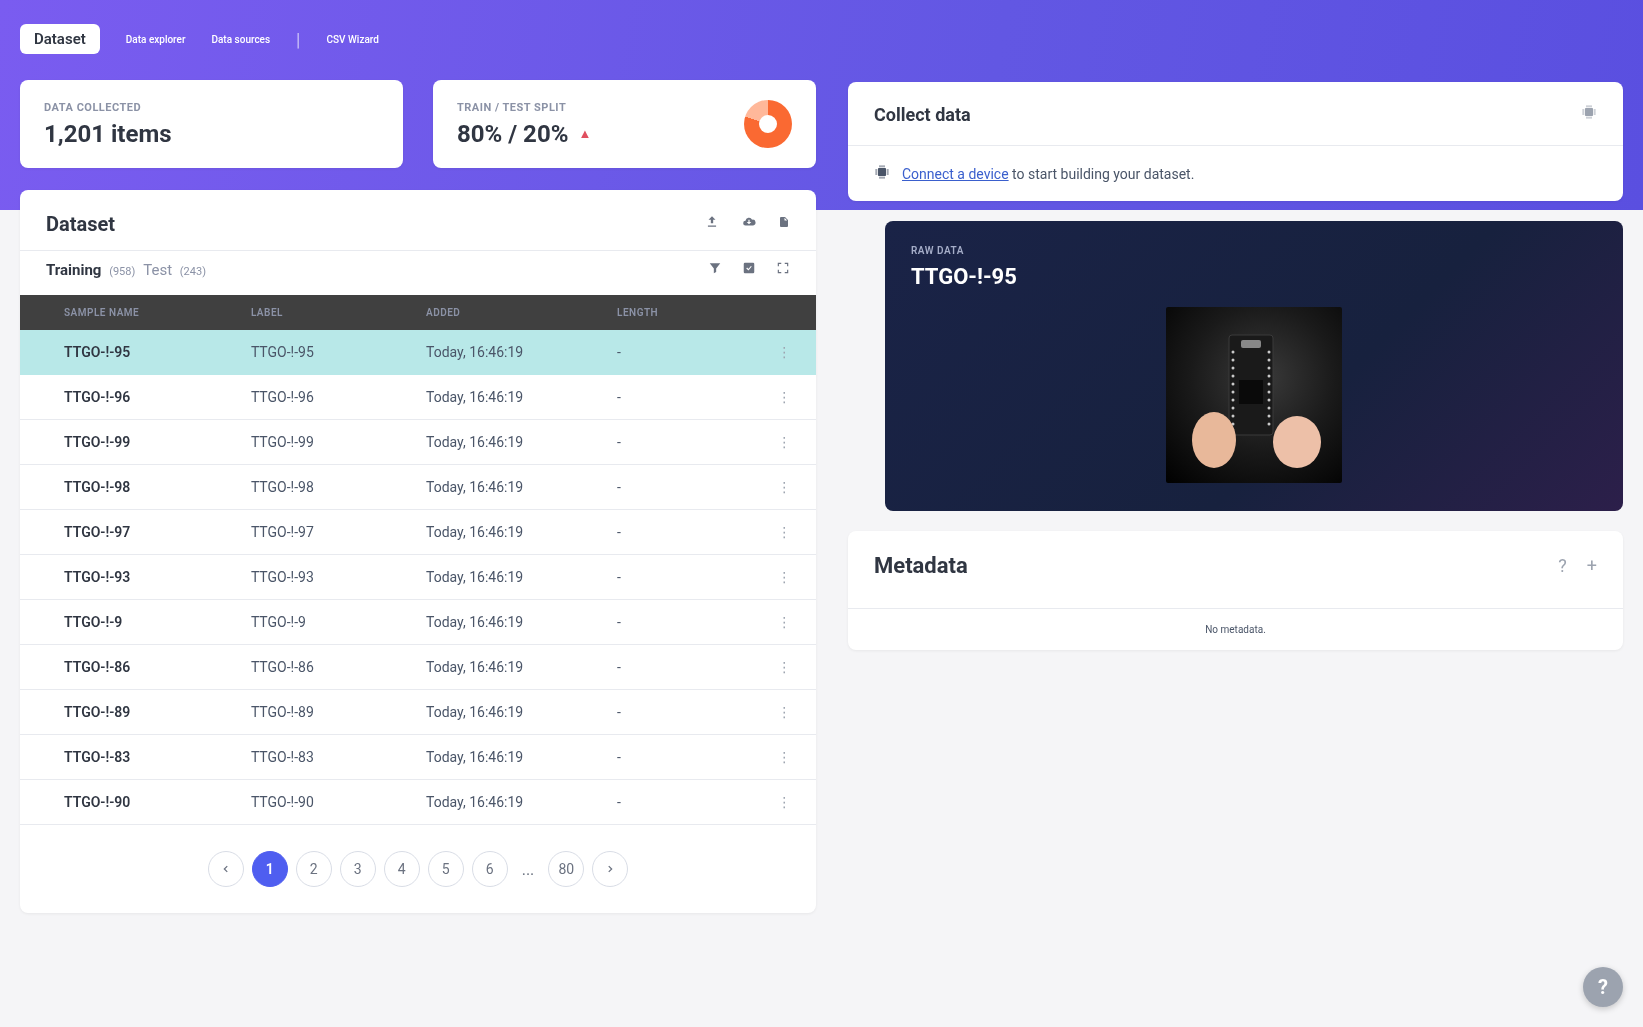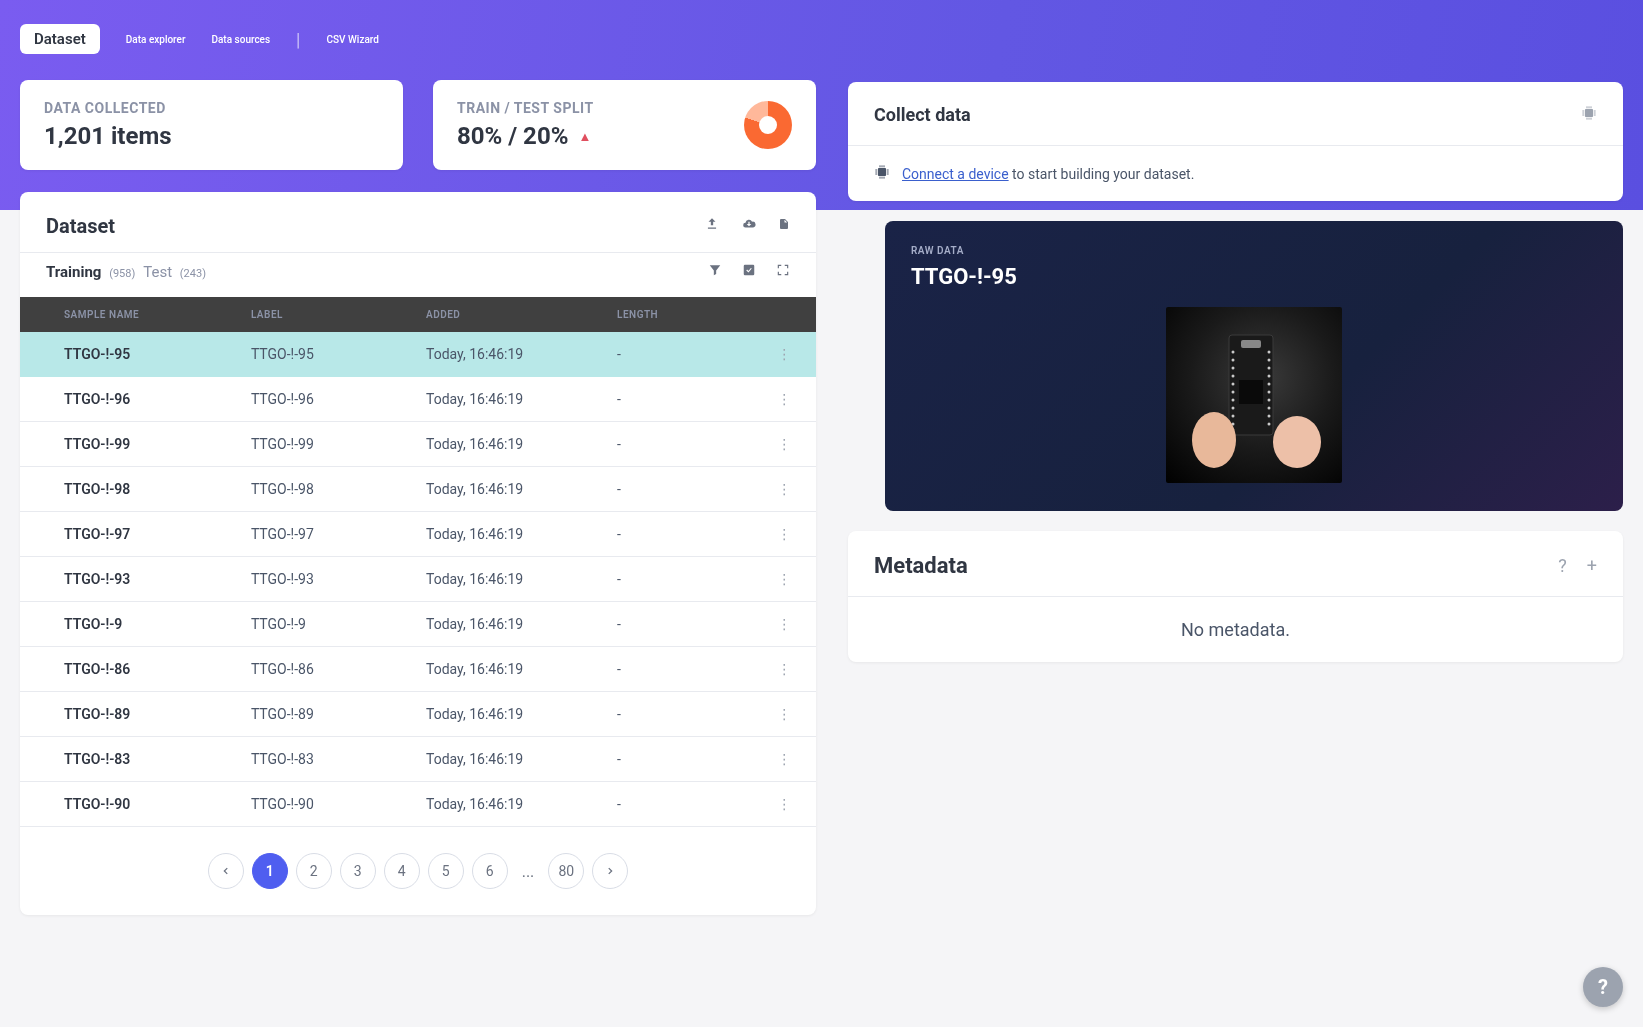--- a/index.html
+++ b/index.html
@@ -24,21 +24,21 @@
   
   .top-nav{display:flex;align-items:center;gap:26px;margin-bottom:26px;}
   .top-nav .pill{background:#fff;color:var(--text-dark);font-weight:600;font-size:15px;padding:6px 14px;border-radius:6px;}
   .top-nav .nav-link{color:#fff;font-size:10px;font-weight:500;cursor:pointer;}
   .top-nav .divider{color:rgba(255,255,255,.6);font-size:18px;}
 
   
   .card{background:#fff;border-radius:8px;box-shadow:0 1px 3px rgba(0,0,0,.06);}
   .stats-row{display:flex;gap:30px;margin-bottom:22px;}
   .stat-card{flex:1;padding:20px 24px;display:flex;justify-content:space-between;align-items:center;}
-  .stat-label{font-size:14px;font-weight:700;letter-spacing:.5px;color:var(--text-light);margin-bottom:6px;}
+  .stat-label{font-size:11px;font-weight:700;letter-spacing:.5px;color:var(--text-light);margin-bottom:6px;}
   .stat-value{font-size:24px;font-weight:700;color:var(--text-dark);display:flex;align-items:center;gap:10px;}
   .warn-icon{color:#e04f5f;font-size:13px;}
   .donut{width:48px;height:48px;border-radius:50%;background:conic-gradient(var(--orange) 0% 80%, #ffb89a 80% 100%);display:flex;align-items:center;justify-content:center;}
   .donut::after{content:"";width:18px;height:18px;background:#fff;border-radius:50%;}
 
   
   .dataset-card{padding:0;}
   .panel-head{display:flex;justify-content:space-between;align-items:center;padding:22px 26px 14px;}
   .panel-title{font-size:20px;font-weight:700;color:var(--text-dark);}
   .panel-icons{display:flex;gap:20px;color:#6b7280;}
@@ -58,38 +58,38 @@
   tbody tr.selected td{border-bottom-color:transparent;}
   .row-menu{color:#9ca3af;cursor:pointer;text-align:center;width:42px;}
   
   .pagination{display:flex;justify-content:center;align-items:center;gap:8px;padding:26px 0;}
   .page-btn{width:36px;height:36px;border:1px solid #d9dde6;border-radius:50%;display:flex;align-items:center;justify-content:center;font-size:14px;color:#6b7280;cursor:pointer;background:#fff;}
   .page-btn.active{background:#4f5ef0;border-color:#4f5ef0;color:#fff;font-weight:600;}
   .page-ellipsis{color:#6b7280;padding:0 6px;}
 
   
   .collect-card{padding:22px 26px;margin-bottom:20px;}
-  .collect-head{display:flex;justify-content:space-between;align-items:center;margin-bottom:7px;}
+  .collect-head{display:flex;justify-content:space-between;margin-bottom:7px;}
   .collect-title{font-size:18px;font-weight:700;color:var(--text-dark);}
   .device-icon{color:#9ca3af;font-size:16px;}
   .connect-row{border-top:1px solid var(--border);margin:20px -26px -22px;padding:18px 26px;display:flex;align-items:center;gap:12px;font-size:14px;color:var(--text-mid);}
   .connect-row a{color:var(--blue-link);text-decoration:underline;}
 
   .raw-card{background:linear-gradient(135deg,#1a2347 0%,#17213e 60%,#2c1f4a 100%);border-radius:8px;padding:24px 26px 28px;margin-bottom:20px;color:#fff;margin-left:37px;}
   .raw-label{font-size:10px;letter-spacing:.5px;color:#a5adc8;font-weight:600;margin-bottom:8px;}
   .raw-title{font-size:22px;font-weight:700;margin-bottom:18px;}
   .raw-image{width:176px;height:176px;margin:0 auto;background:radial-gradient(circle at 55% 40%,#3a3a3a 0%,#1a1a1a 50%,#000 100%);border-radius:2px;display:flex;align-items:center;justify-content:center;}
   .chip-svg{width:150px;height:150px;}
 
   .meta-card{padding:22px 26px;}
   .meta-head{display:flex;justify-content:space-between;align-items:center;}
   .meta-title{font-size:22px;font-weight:700;color:var(--text-dark);}
   .meta-icons{display:flex;gap:20px;color:#9ca3af;font-size:18px;}
   .meta-icons span{cursor:pointer;}
-  .meta-body{border-top:1px solid var(--border);margin:18px -26px -22px;padding:22px 0;text-align:center;font-size:18px;color:var(--text-mid);}
+  .meta-body{border-top:1px solid var(--border);margin:30px -26px -22px;padding:15px 0;text-align:center;font-size:10px;color:var(--text-mid);}
 
   .help-fab{position:fixed;right:20px;bottom:20px;width:40px;height:40px;border-radius:50%;background:#9ca3af;color:#fff;display:flex;align-items:center;justify-content:center;font-size:20px;font-weight:700;cursor:pointer;box-shadow:0 2px 6px rgba(0,0,0,.2);}
 </style>
 </head>
 <body>
 
 <div class="top-gradient"></div>
 
 <div class="page">
   <div class="left-col">

